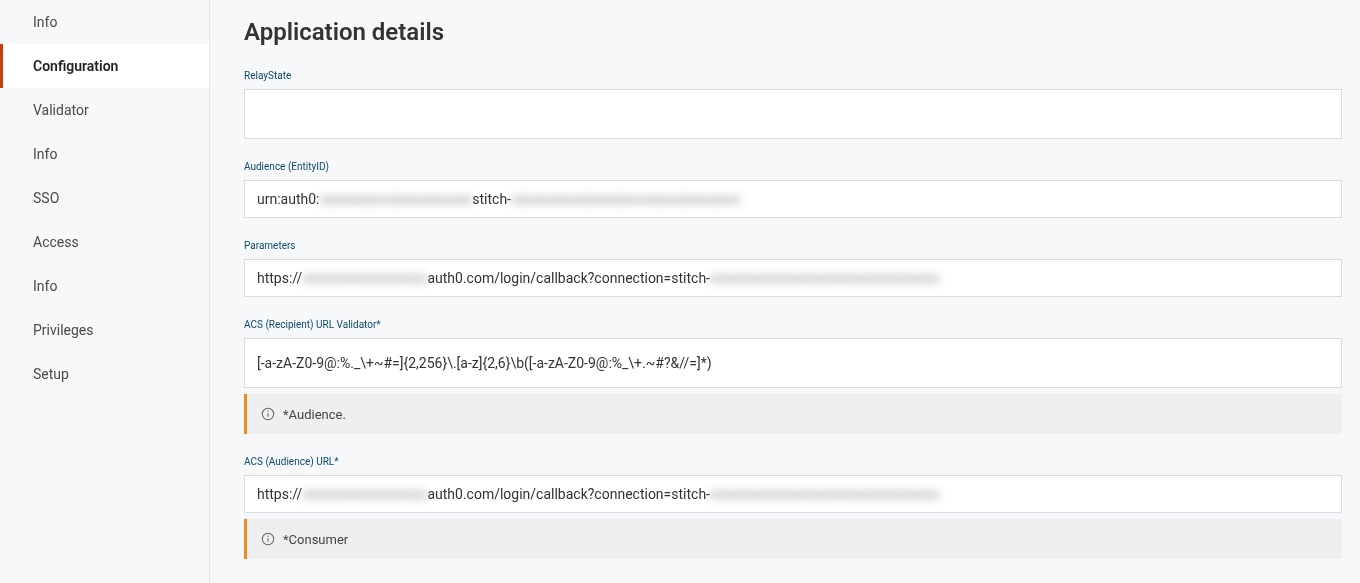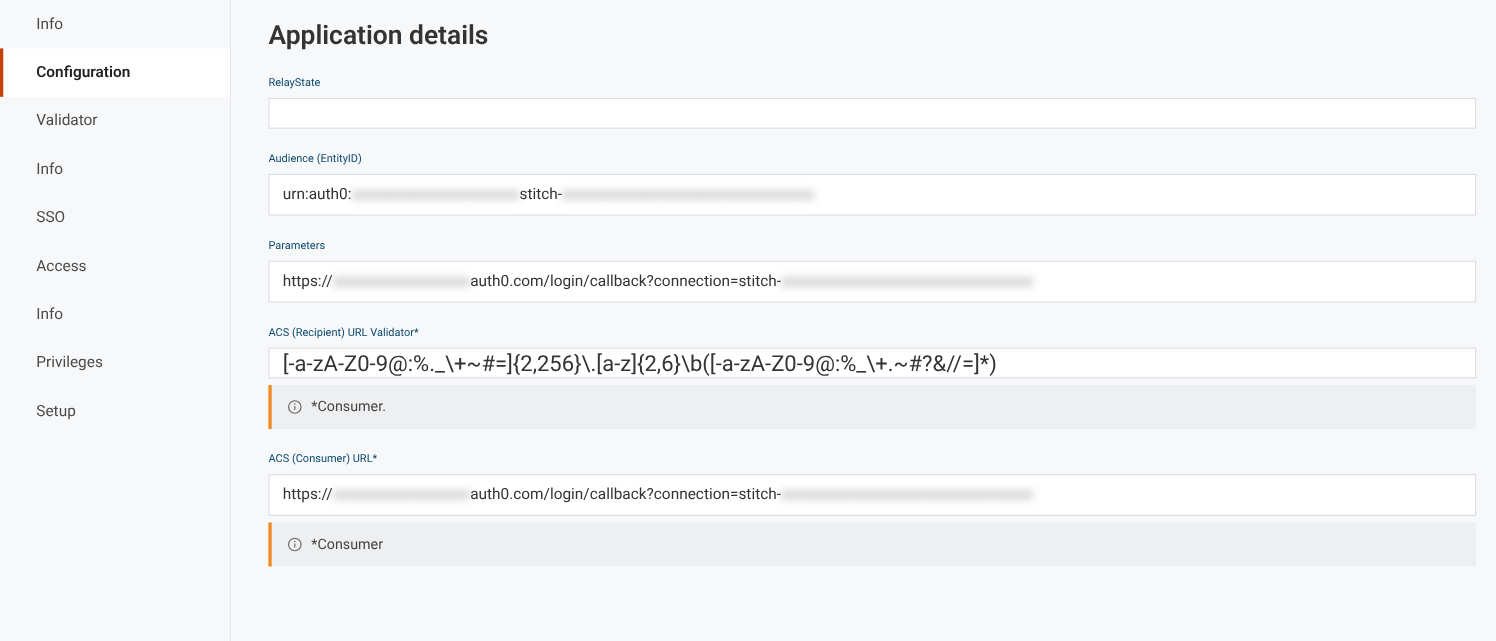--- a/index.html
+++ b/index.html
@@ -49,25 +49,25 @@
       margin-bottom: 22px;
     }
     .field-label {
       font-size: 10px;
       color: #0c4a6e;
       margin-bottom: 8px;
       display: block;
     }
     .field-input {
       width: 100%;
-      height: 28px;
+      height: 50px;
       border: 1px solid #d9dce1;
       background: #ffffff;
       padding: 0 12px;
-      font-size: 20px;
+      font-size: 14px;
       color: #333;
       font-family: inherit;
     }
     .blur-text {
       filter: blur(4px);
       color: #888;
       user-select: none;
       display: inline;
     }
     .clear-text {
@@ -175,26 +175,26 @@
     <label class="field-label">ACS (Recipient) URL Validator*</label>
     <input class="field-input" type="text" value="[-a-zA-Z0-9@:%._\+~#=]{2,256}\.[a-z]{2,6}\b([-a-zA-Z0-9@:%_\+.~#?&amp;//=]*)" style="">
     <div class="helper-bar">
       <span class="info-icon">
         <svg viewBox="0 0 16 16">
             <circle cx="8" cy="8" r="6.5" stroke-width="1.2"></circle>
             <line x1="8" y1="7" x2="8" y2="11" stroke-width="1.2"></line>
             <circle cx="8" cy="4.8" r="0.8" fill="#666" stroke="none"></circle>
           </svg>
       </span>
-      <span>*Consumer.</span>
-    </div>
-  </div>
-
-  <div class="field">
-    <label class="field-label">ACS (Consumer) URL*</label>
+      <span>*Audience.</span>
+    </div>
+  </div>
+
+  <div class="field">
+    <label class="field-label">ACS (Audience) URL*</label>
     <div class="input-display">
       <span class="clear-text">https://</span>
       <span class="blur-text">xxxxxxxxxxxxxxxxxx</span>
       <span class="clear-text">auth0.com/login/callback?connection=stitch-</span>
       <span class="blur-text">xxxxxxxxxxxxxxxxxxxxxxxxxxxxxxxxx</span>
     </div>
     <div class="helper-bar">
       <span class="info-icon">
         <svg viewBox="0 0 16 16">
             <circle cx="8" cy="8" r="6.5" stroke-width="1.2"></circle>

